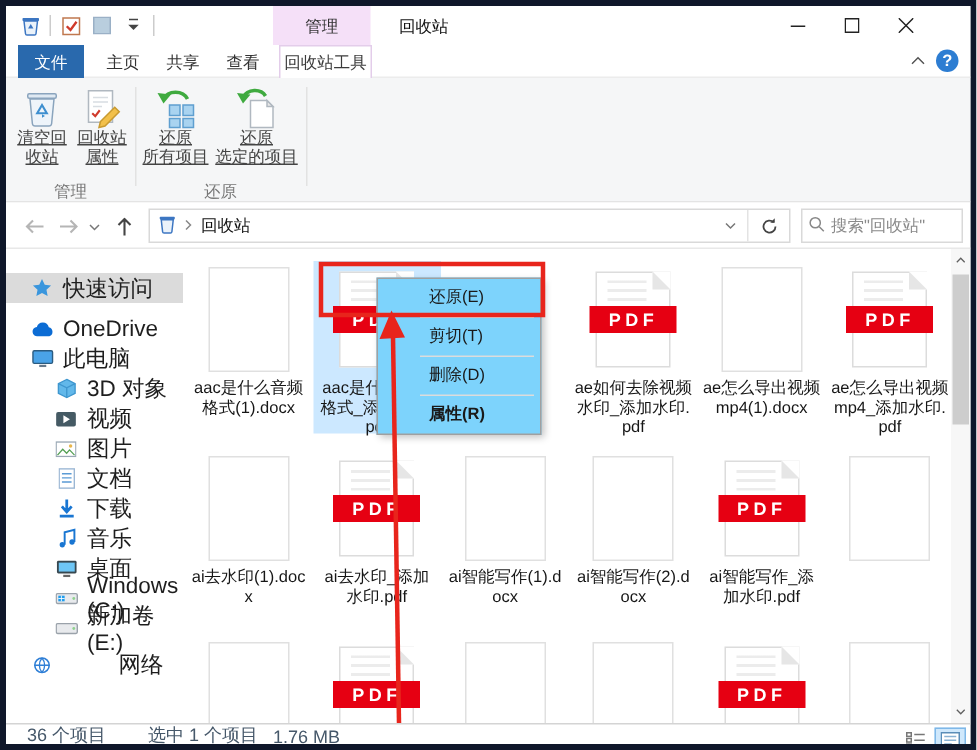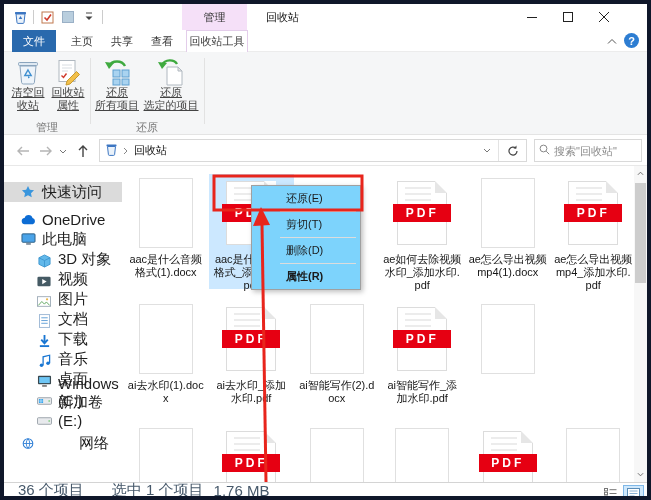--- a/index.html
+++ b/index.html
@@ -60,21 +60,21 @@
   .searchbox input { border:none; outline:none; width:80px; font-size:11px; color:#333;
                      font-family:"Liberation Sans","DejaVu Sans",sans-serif; }
   .searchbox input::placeholder { color:#8a8a8a; }
 
   
   .main { position:absolute; left:0; top:162px; width:100%; height:316px; background:#fff; overflow:hidden; }
 
   
   .sidebar { position:absolute; left:0; top:0; width:118px; height:100%; overflow:hidden; }
   .side-item { display:flex; align-items:center; height:20px; gap:6px; font-size:15px; color:#1e1e1e; cursor:default; }
-  .lvl0 { padding-left:16px; } .lvl1 { padding-left:32px;align-items:flex-end; }
+  .lvl0 { padding-left:16px; } .lvl1 { padding-left:32px; }
   .side-item.selected { background:#dbdbdb; }
   .side-item .sicon { width:16px; height:16px; display:flex; align-items:center; justify-content:center; flex:none; }
   .mt16{margin-top:16px;} .mt7{margin-top:7px;} .mt4{margin-top:4px;gap:43px;}
 
   
   .frow { position:absolute; left:119px; display:grid; grid-template-columns:repeat(6,85.5px); }
   .row1 { top:8px; } .row2 { top:134px; } .row3 { top:258px; }
   .tile { height:115px; padding-top:2px; }
   .tile.selected { background:#cce8ff; }
   .iconwrap { height:74px; display:flex; align-items:center; justify-content:center; }
@@ -102,21 +102,21 @@
              border:1px solid #a0a0a0; box-shadow:2px 2px 5px rgba(0,0,0,.25); padding:2px 0; z-index:40; }
   .mi { height:21px; line-height:21px; padding-left:34px; font-size:11px; color:#1a1a1a; }
   .mi.bold { font-weight:bold; }
   .msep { height:1px; background:#dcdcdc; margin:2px 4px 2px 28px; }
 
   
   .overlay { position:absolute; left:0; top:0; width:651px; height:500px; z-index:50; pointer-events:none; }
 
   
   .statusbar { position:absolute; left:0; top:478px; width:100%; height:16px; background:#fff;
-               border-top:1px solid #d4d4d4; display:flex; align-items:center; font-size:15px; color:#46586a; }
+               border-top:1px solid #d4d4d4; display:flex; align-items:center; font-size:12px; color:#46586a; }
   .statusbar .st { margin-left:14px; }
   .statusbar .st2 { margin-left:28px; }
   .statusbar .st3 { margin-left:10px; }
   .viewtoggles { position:absolute; right:3px; top:2px; display:flex; gap:2px; }
   .vt { width:21px; height:17px; display:flex; align-items:center; justify-content:center; border:1px solid transparent; }
   .vt.active { background:#cfe8fc; border-color:#7fb8e8; }
 </style>
 </head>
 <body>
 
@@ -476,20 +476,26 @@
       </div>
       <div class="tile">
         <div class="iconwrap">
           <div class="paper pdf">
               <i class="fold"></i>
               <i class="plines"></i>
               <b class="band">PDF</b>
             </div>
         </div>
         <div class="fname">ai去水印_添加水印.pdf</div>
+      </div>
+      <div class="tile">
+        <div class="iconwrap">
+            <div class="paper doc"></div>
+          </div>
+        <div class="fname">ai智能写作(1).docx</div>
       </div>
       <div class="tile">
         <div class="iconwrap">
             <div class="paper doc"></div>
           </div>
         <div class="fname">ai智能写作(2).docx</div>
       </div>
       <div class="tile">
         <div class="iconwrap">
           <div class="paper pdf">

